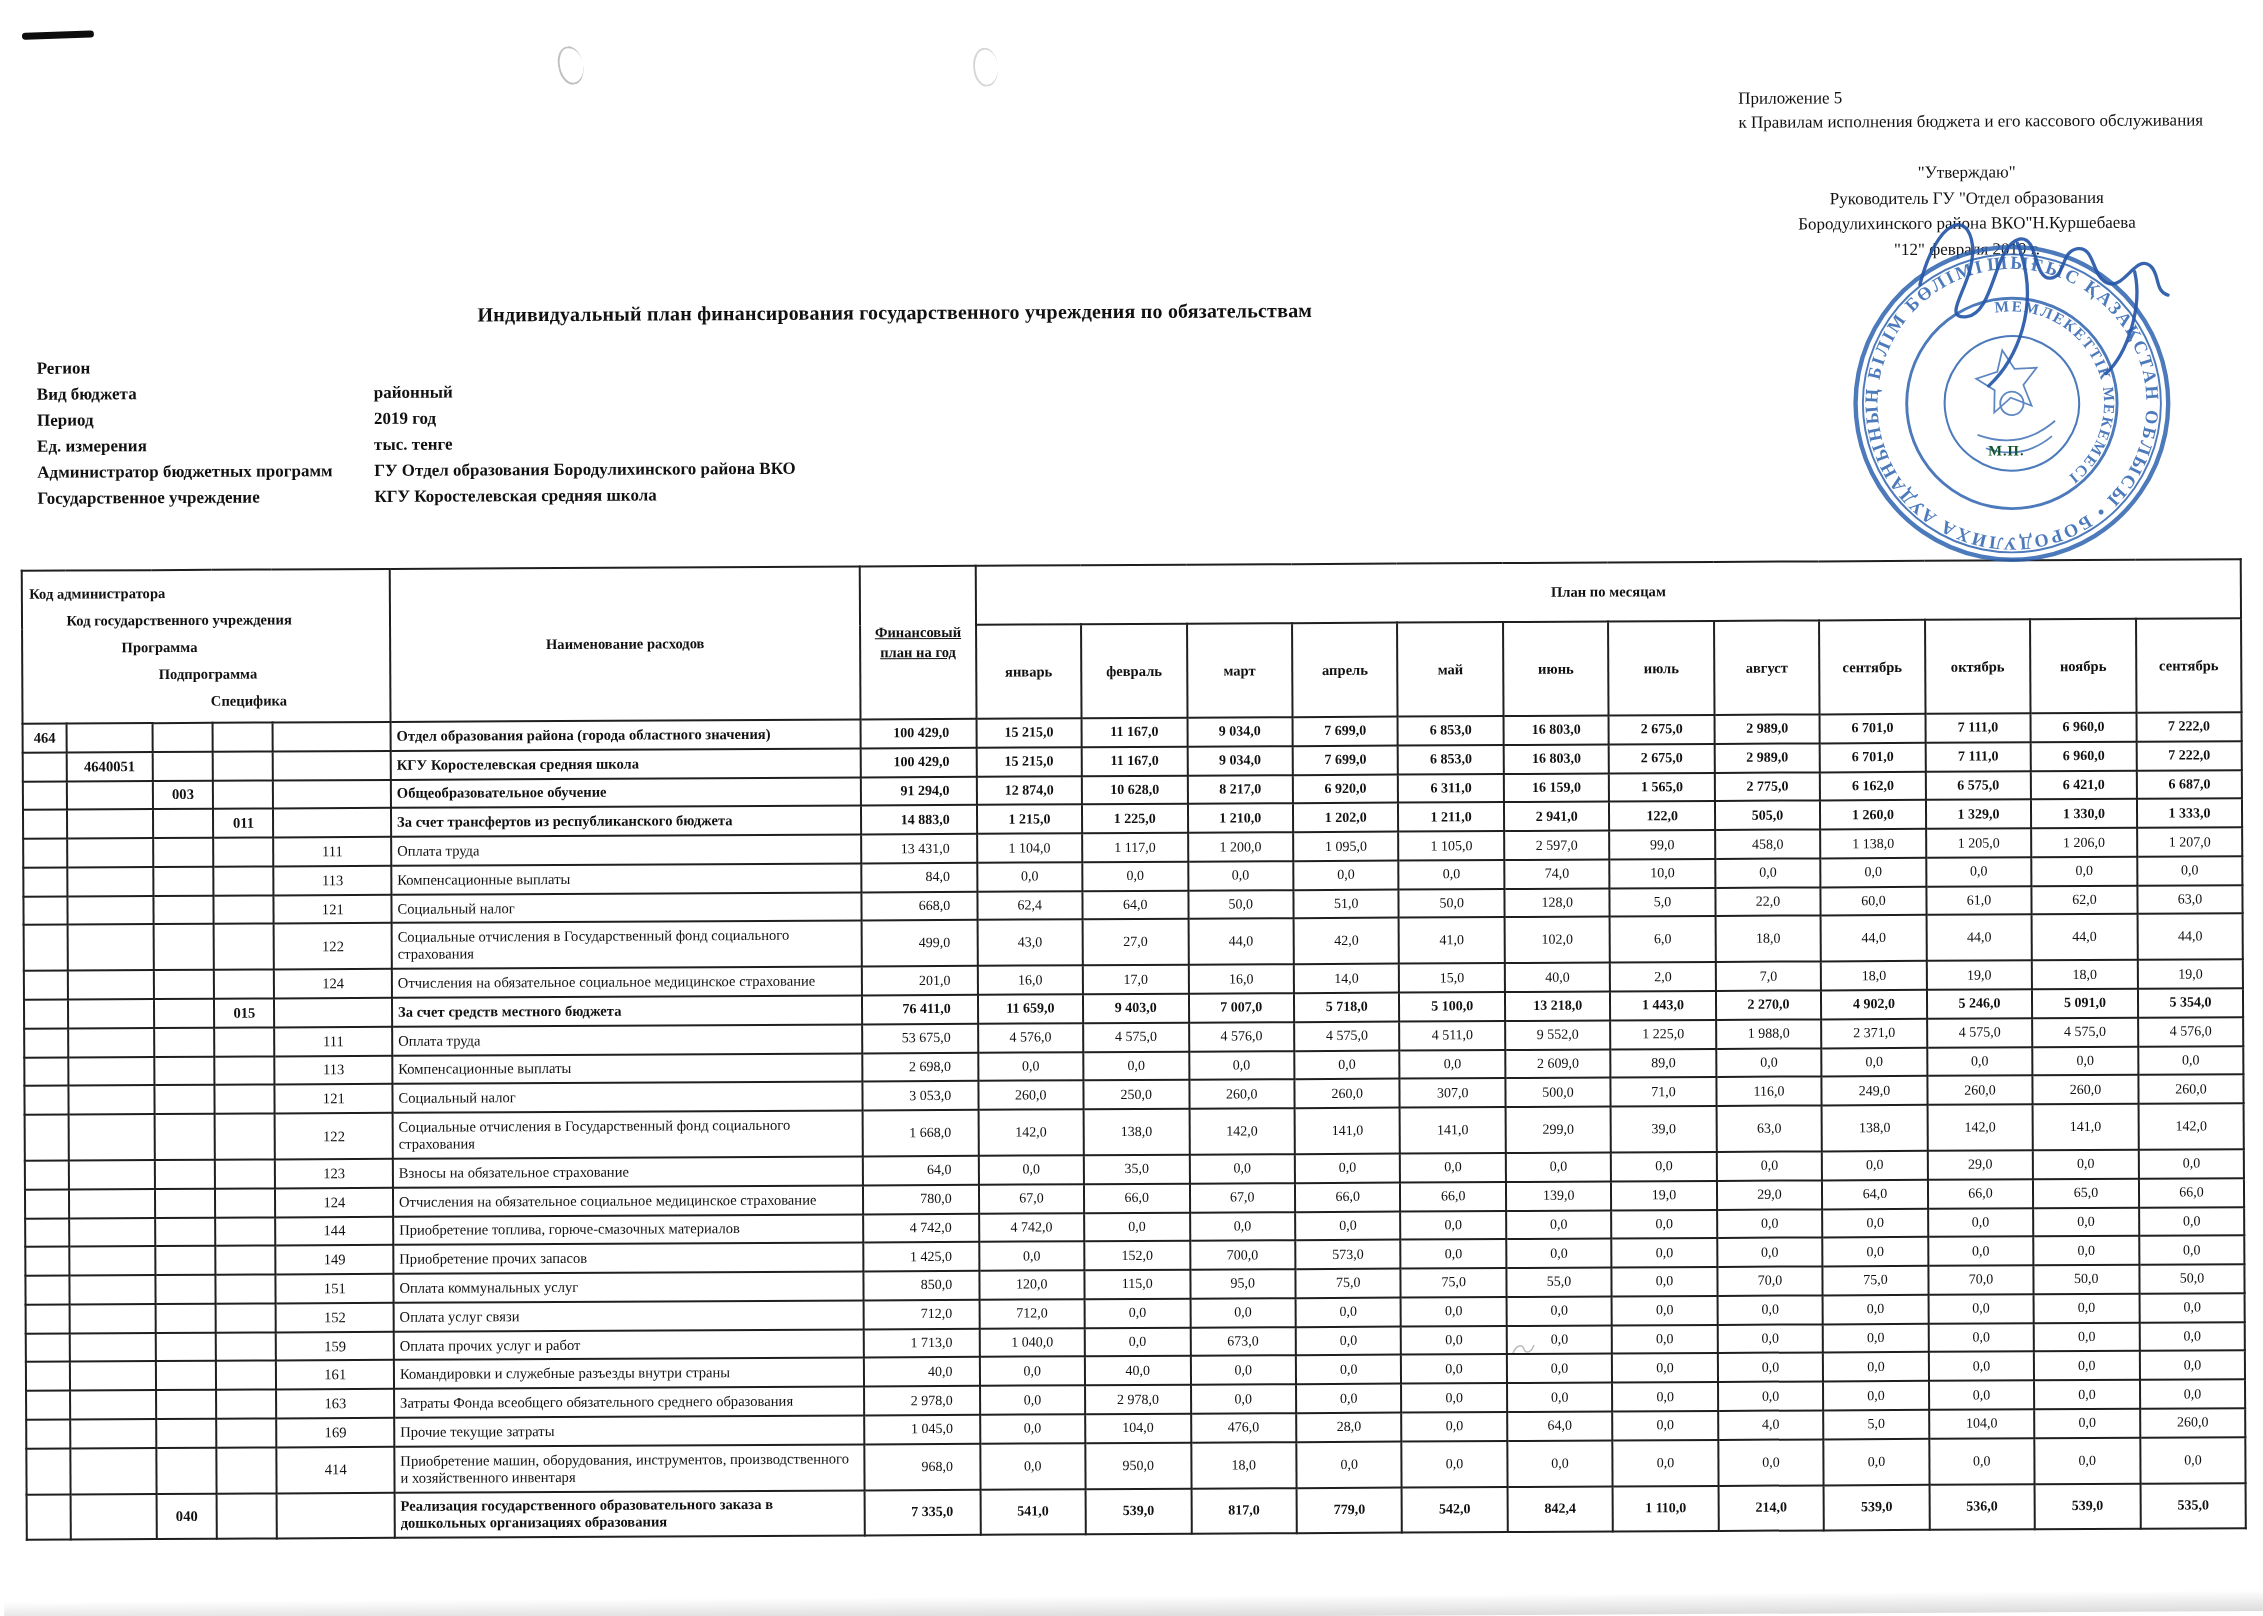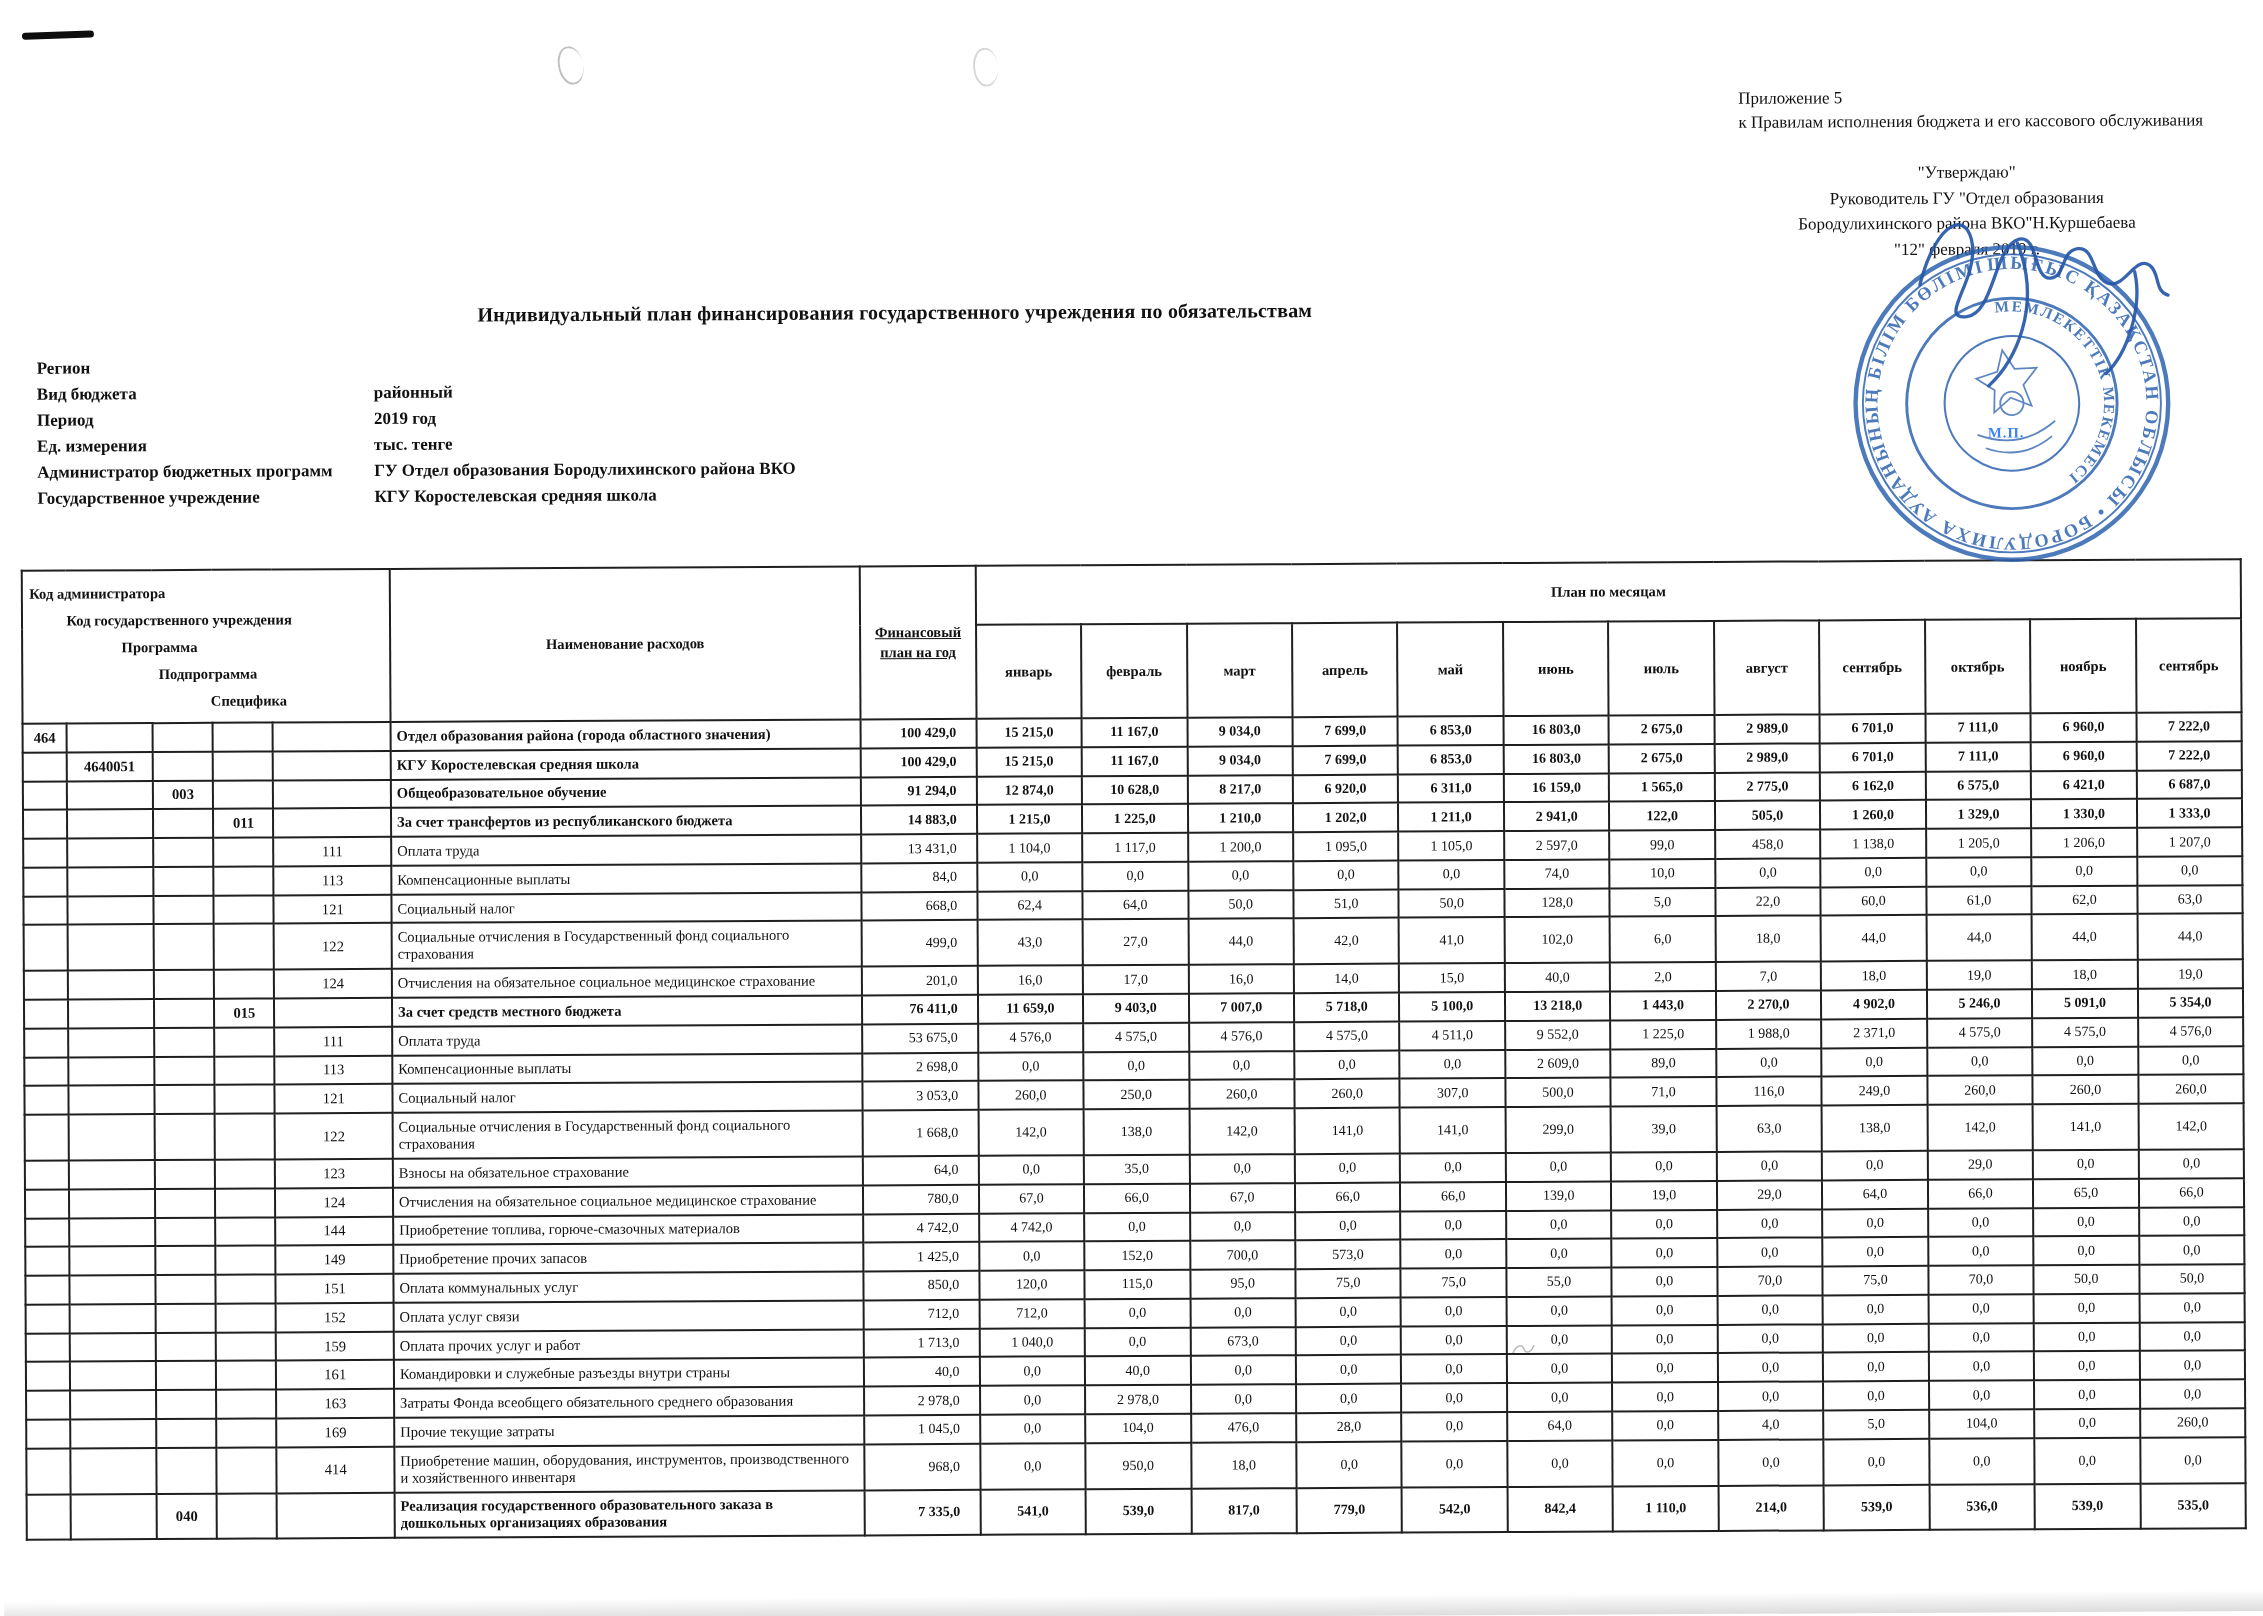--- a/index.html
+++ b/index.html
@@ -38,27 +38,27 @@
   .code-head{vertical-align:top;text-align:left;padding:4.9px 2px 2px 2px;}
   .code-head div{line-height:27px;white-space:nowrap;font-weight:bold;}
   .ind0{padding-left:3.9px;} .ind1{padding-left:41px;} .ind2{padding-left:96px;} .ind3{padding-left:133px;} .ind4{padding-left:185px;}
   .name-head{text-align:center;}
   .year-head{text-align:center;line-height:1.35;text-decoration:underline;}
   .months-group{height:53px;text-align:center;}
   .mon-h{height:88px;}
   tbody td{padding:4.9px 2px;}
   tbody td.code{text-align:center;}
   tbody td.name{text-align:left;padding-left:4.9px;padding-right:3.9px;}
-  tbody td.year{text-align:right;padding-right:19px;font-size:14px;}
+  tbody td.year{text-align:right;padding-right:26px;font-size:14px;}
   tbody td.mon{text-align:center;font-size:14px;}
   tbody tr.bold td{font-weight:bold;}
 
   
   .seal{position:absolute;left:1846px;top:240px;width:336px;height:336px;opacity:.85;transform:rotate(-10deg);z-index:6;pointer-events:none;}
-  .mp{position:absolute;left:1990px;top:429px;font-size:14.6px;font-weight:bold;color:#3b82f6;z-index:7;letter-spacing:1px;}
+  .mp{position:absolute;left:1990px;top:447px;font-size:14.6px;font-weight:bold;color:#14532d;z-index:7;letter-spacing:1px;}
   .signature{position:absolute;left:1907px;top:195px;width:293px;height:210px;z-index:8;pointer-events:none;}
 </style>
 </head>
 <body>
 
 <div class="page">
 
   <div class="dash"></div>
   <div class="cmark c1"></div>
   <div class="cmark c2"></div>

